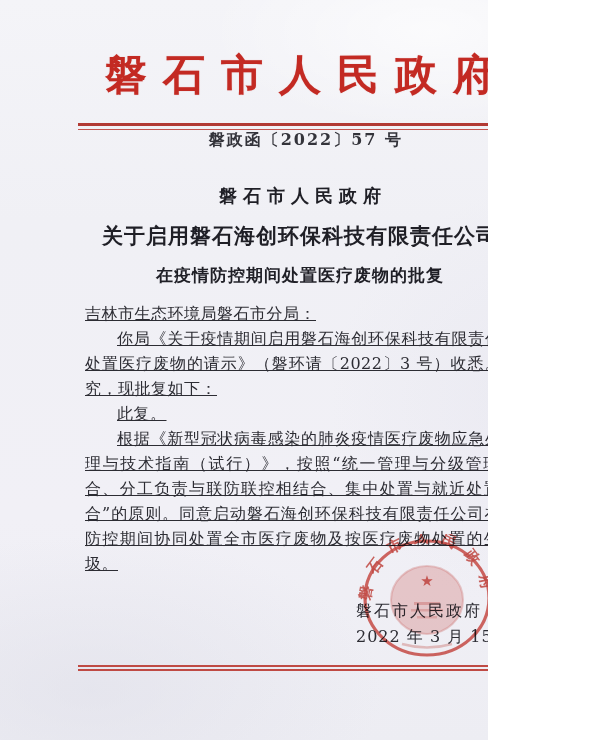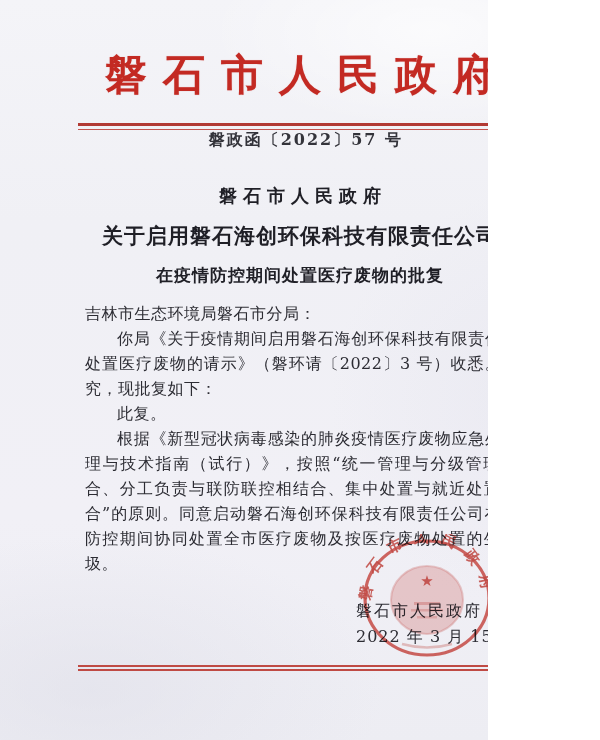--- a/index.html
+++ b/index.html
@@ -29,21 +29,21 @@
   .doc-title{
     position:absolute;top:184px;left:0;width:600px;text-align:center;
     color:#1f1f26;font-weight:bold;
   }
   .doc-title .t1{font-size:18px;letter-spacing:6px;padding-left:6px;margin:0 0 14px 0;}
   .doc-title .t2{font-size:21px;letter-spacing:1px;margin:0 0 14px 0;}
   .doc-title .t3{font-size:17px;letter-spacing:1px;margin:0;}
   .body-text{
     position:absolute;top:301px;left:85px;width:450px;
     font-size:16px;line-height:25px;color:#2c2c33;
-    text-align:justify;letter-spacing:.5px;
+    text-align:justify;letter-spacing:.5px;text-decoration:underline;
   }
   .body-text p{margin:0;}
   .indent{text-indent:2em;}
   .signature{
     position:absolute;top:601px;left:356px;width:200px;
     font-size:16px;color:#2c2c33;
   }
   .sig-name{letter-spacing:2px;line-height:19px;}
   .sig-date{margin-top:7px;letter-spacing:1px;line-height:19px;}
   .seal{

